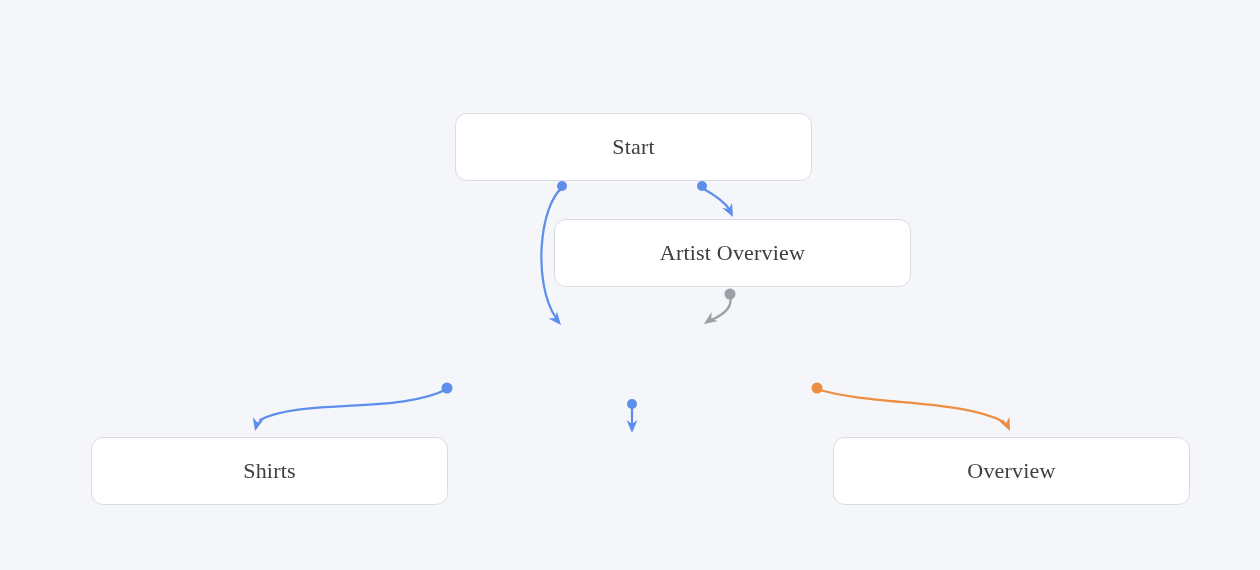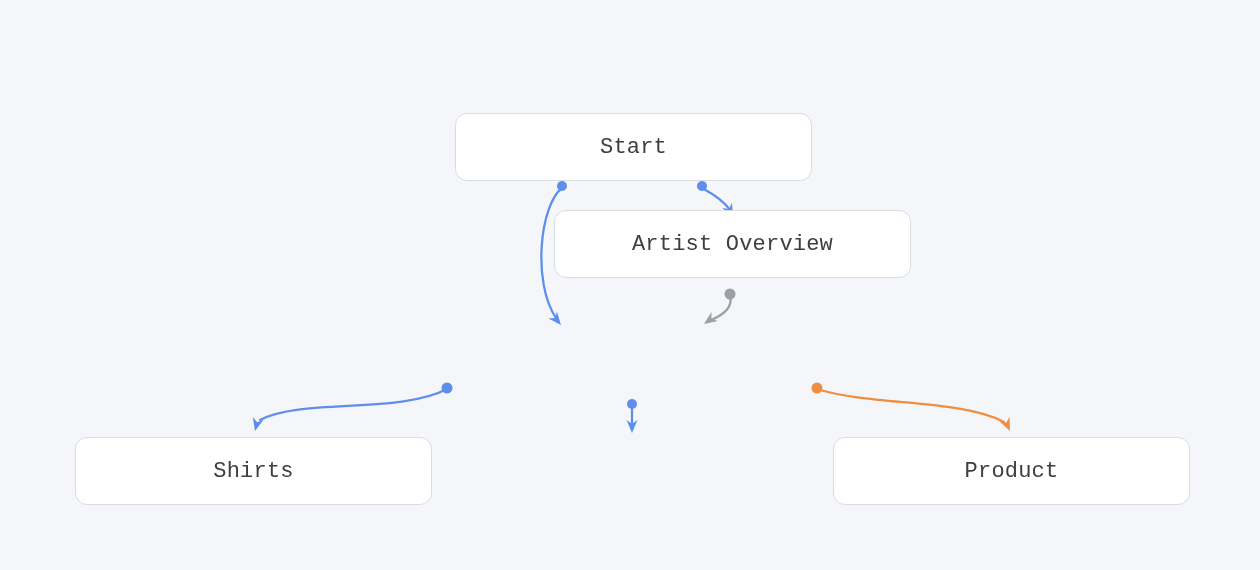--- a/index.html
+++ b/index.html
@@ -1,21 +1,21 @@
 <!DOCTYPE html>
 <html style="--canvas-bg: #f4f6f9; --node-bg: #ffffff; --node-border: #d9dce1; --node-text: #3c4043; --edge-blue: #5e8eec; --edge-gray: #9aa0a6; --edge-orange: #ed8e43;"><head>
 <meta charset="utf-8">
 <style>
   html, body { margin: 0; padding: 0; }
   .canvas {
     position: relative;
     width: 1260px;
     height: 570px;
     background: var(--canvas-bg, #f4f6f9);
-    font-family: Liberation Mono, monospace;
+    font-family: Liberation Serif, serif;
     overflow: hidden;
   }
   .edges {
     position: absolute;
     left: 0; top: 0;
     width: 1260px; height: 570px;
   }
   .edge-path {
     fill: none;
     stroke-width: 2.25;
@@ -89,27 +89,27 @@
       <path class="edge-path stroke-edge-orange" d="M 817 389 C 870 406 962 399 1004 422"></path>
       <circle class="fill-edge-orange" cx="817" cy="388" r="5.5"></circle>
       <path class="fill-edge-orange" d="M 0 0 L -5.5 -13 L 0 -9 L 5.5 -13 Z" transform="translate(1010,431) rotate(-25)"></path>
     </g>
   </svg>
 
   <div class="node" style="left:455px; top:113px;">
     <span class="node-label">Start</span>
   </div>
 
-  <div class="node" style="left:554px; top:210px;">
+  <div class="node" style="left:554px; top:219px;">
     <span class="node-label">Artist Overview</span>
   </div>
 
 
-  <div class="node" style="left:75px; top:437px;">
+  <div class="node" style="left:91px; top:437px;">
     <span class="node-label">Shirts</span>
   </div>
 
 
   <div class="node" style="left:833px; top:437px;">
-    <span class="node-label">Product</span>
+    <span class="node-label">Overview</span>
   </div>
 
 </div>
 
 </body></html>

